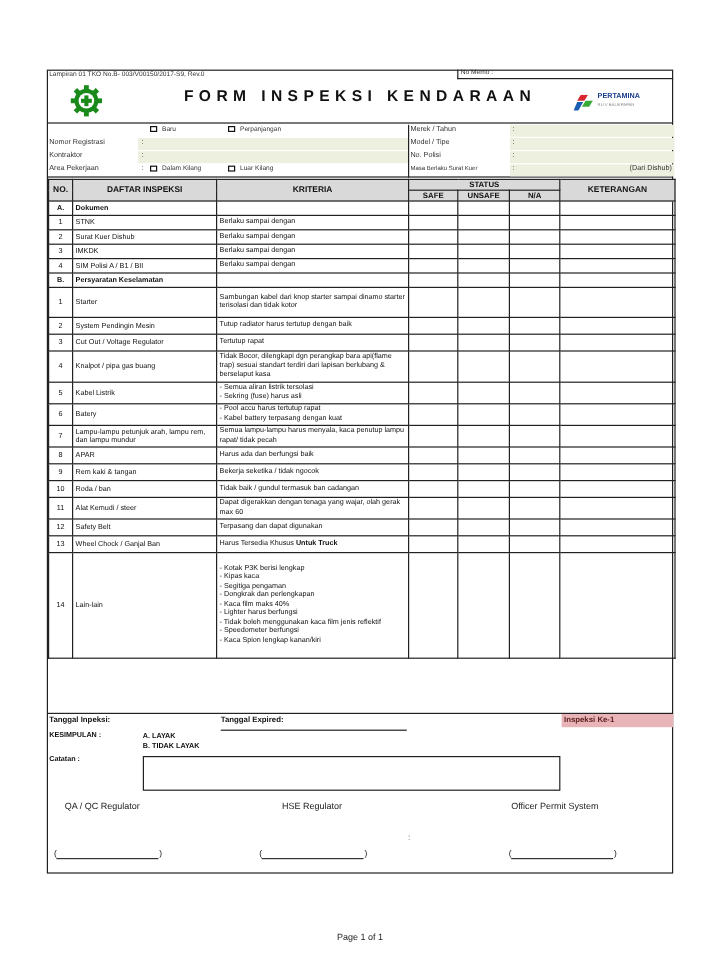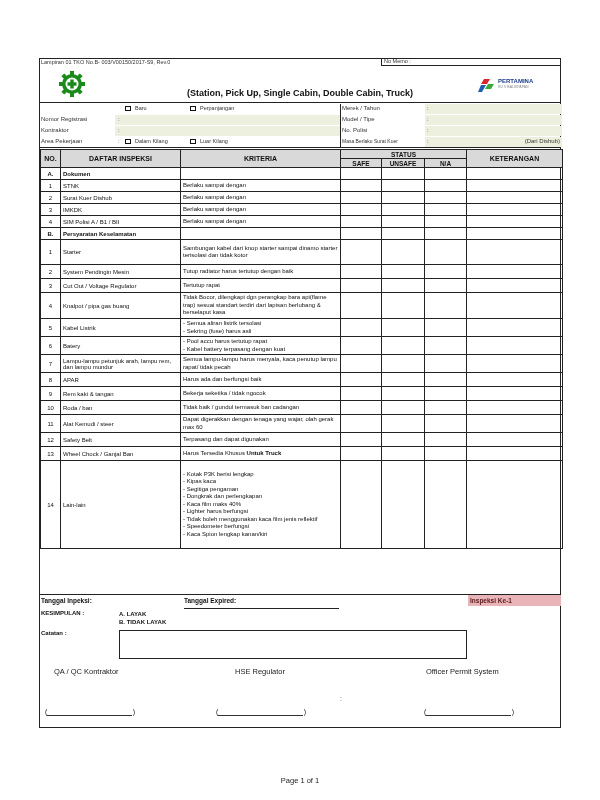--- a/index.html
+++ b/index.html
@@ -76,21 +76,21 @@
         <rect x="22" y="12" width="5" height="4"></rect>
         <rect x="12" y="1" width="4" height="5" transform="rotate(45 14 14)"></rect>
         <rect x="12" y="22" width="4" height="5" transform="rotate(45 14 14)"></rect>
         <rect x="1" y="12" width="5" height="4" transform="rotate(45 14 14)"></rect>
         <rect x="22" y="12" width="5" height="4" transform="rotate(45 14 14)"></rect>
       </g>
       <circle cx="14" cy="14" r="6.5" fill="#fff"></circle>
       <rect x="12.3" y="9.5" width="3.4" height="9" fill="#1a8a1a"></rect>
       <rect x="9.5" y="12.3" width="9" height="3.4" fill="#1a8a1a"></rect>
     </svg>
-    <div class="subtitle">(Station, Pick Up, Single Cabin, Double Cabin, Truck)</div>
+    <div class="title">FORM INSPEKSI KENDARAAN</div>
     <div class="logo-pert">
       <svg width="18" height="14" viewBox="0 0 18 14" style="position:absolute;left:0;top:2px;">
         <polygon points="6,0 12,0 9,5 3,5" fill="#d7262e"></polygon>
         <polygon points="10,5 16,5 13,10 7,10" fill="#3aa935"></polygon>
         <polygon points="3,6 8,6 4,13 0,13" fill="#1a5fb4"></polygon>
       </svg>
       <span class="brand">PERTAMINA</span>
       <span class="sub">RU V BALIKPAPAN</span>
     </div>
   </div>
@@ -367,21 +367,21 @@
     <div class="f-expline"></div>
     <div class="f-insp">Inspeksi Ke-1</div>
     <span class="f-kes">KESIMPULAN :</span>
     <div class="f-layak">
       <div>A. LAYAK</div>
       <div>B. TIDAK LAYAK</div>
     </div>
     <span class="f-cat">Catatan :</span>
     <div class="f-catbox"></div>
 
-    <span class="sig" style="left:14px;">QA / QC Kontraktor</span>
+    <span class="sig" style="left:14px;">QA / QC Regulator</span>
     <span class="sig" style="left:195px;">HSE Regulator</span>
     <span class="sig" style="left:386px;">Officer Permit System</span>
     <span class="midcolon">:</span>
 
     <div class="sigline" style="left:7px;">
         <span class="lp">(</span>
         <span class="rp">)</span>
       </div>
     <div class="sigline" style="left:178px;">
         <span class="lp">(</span>

